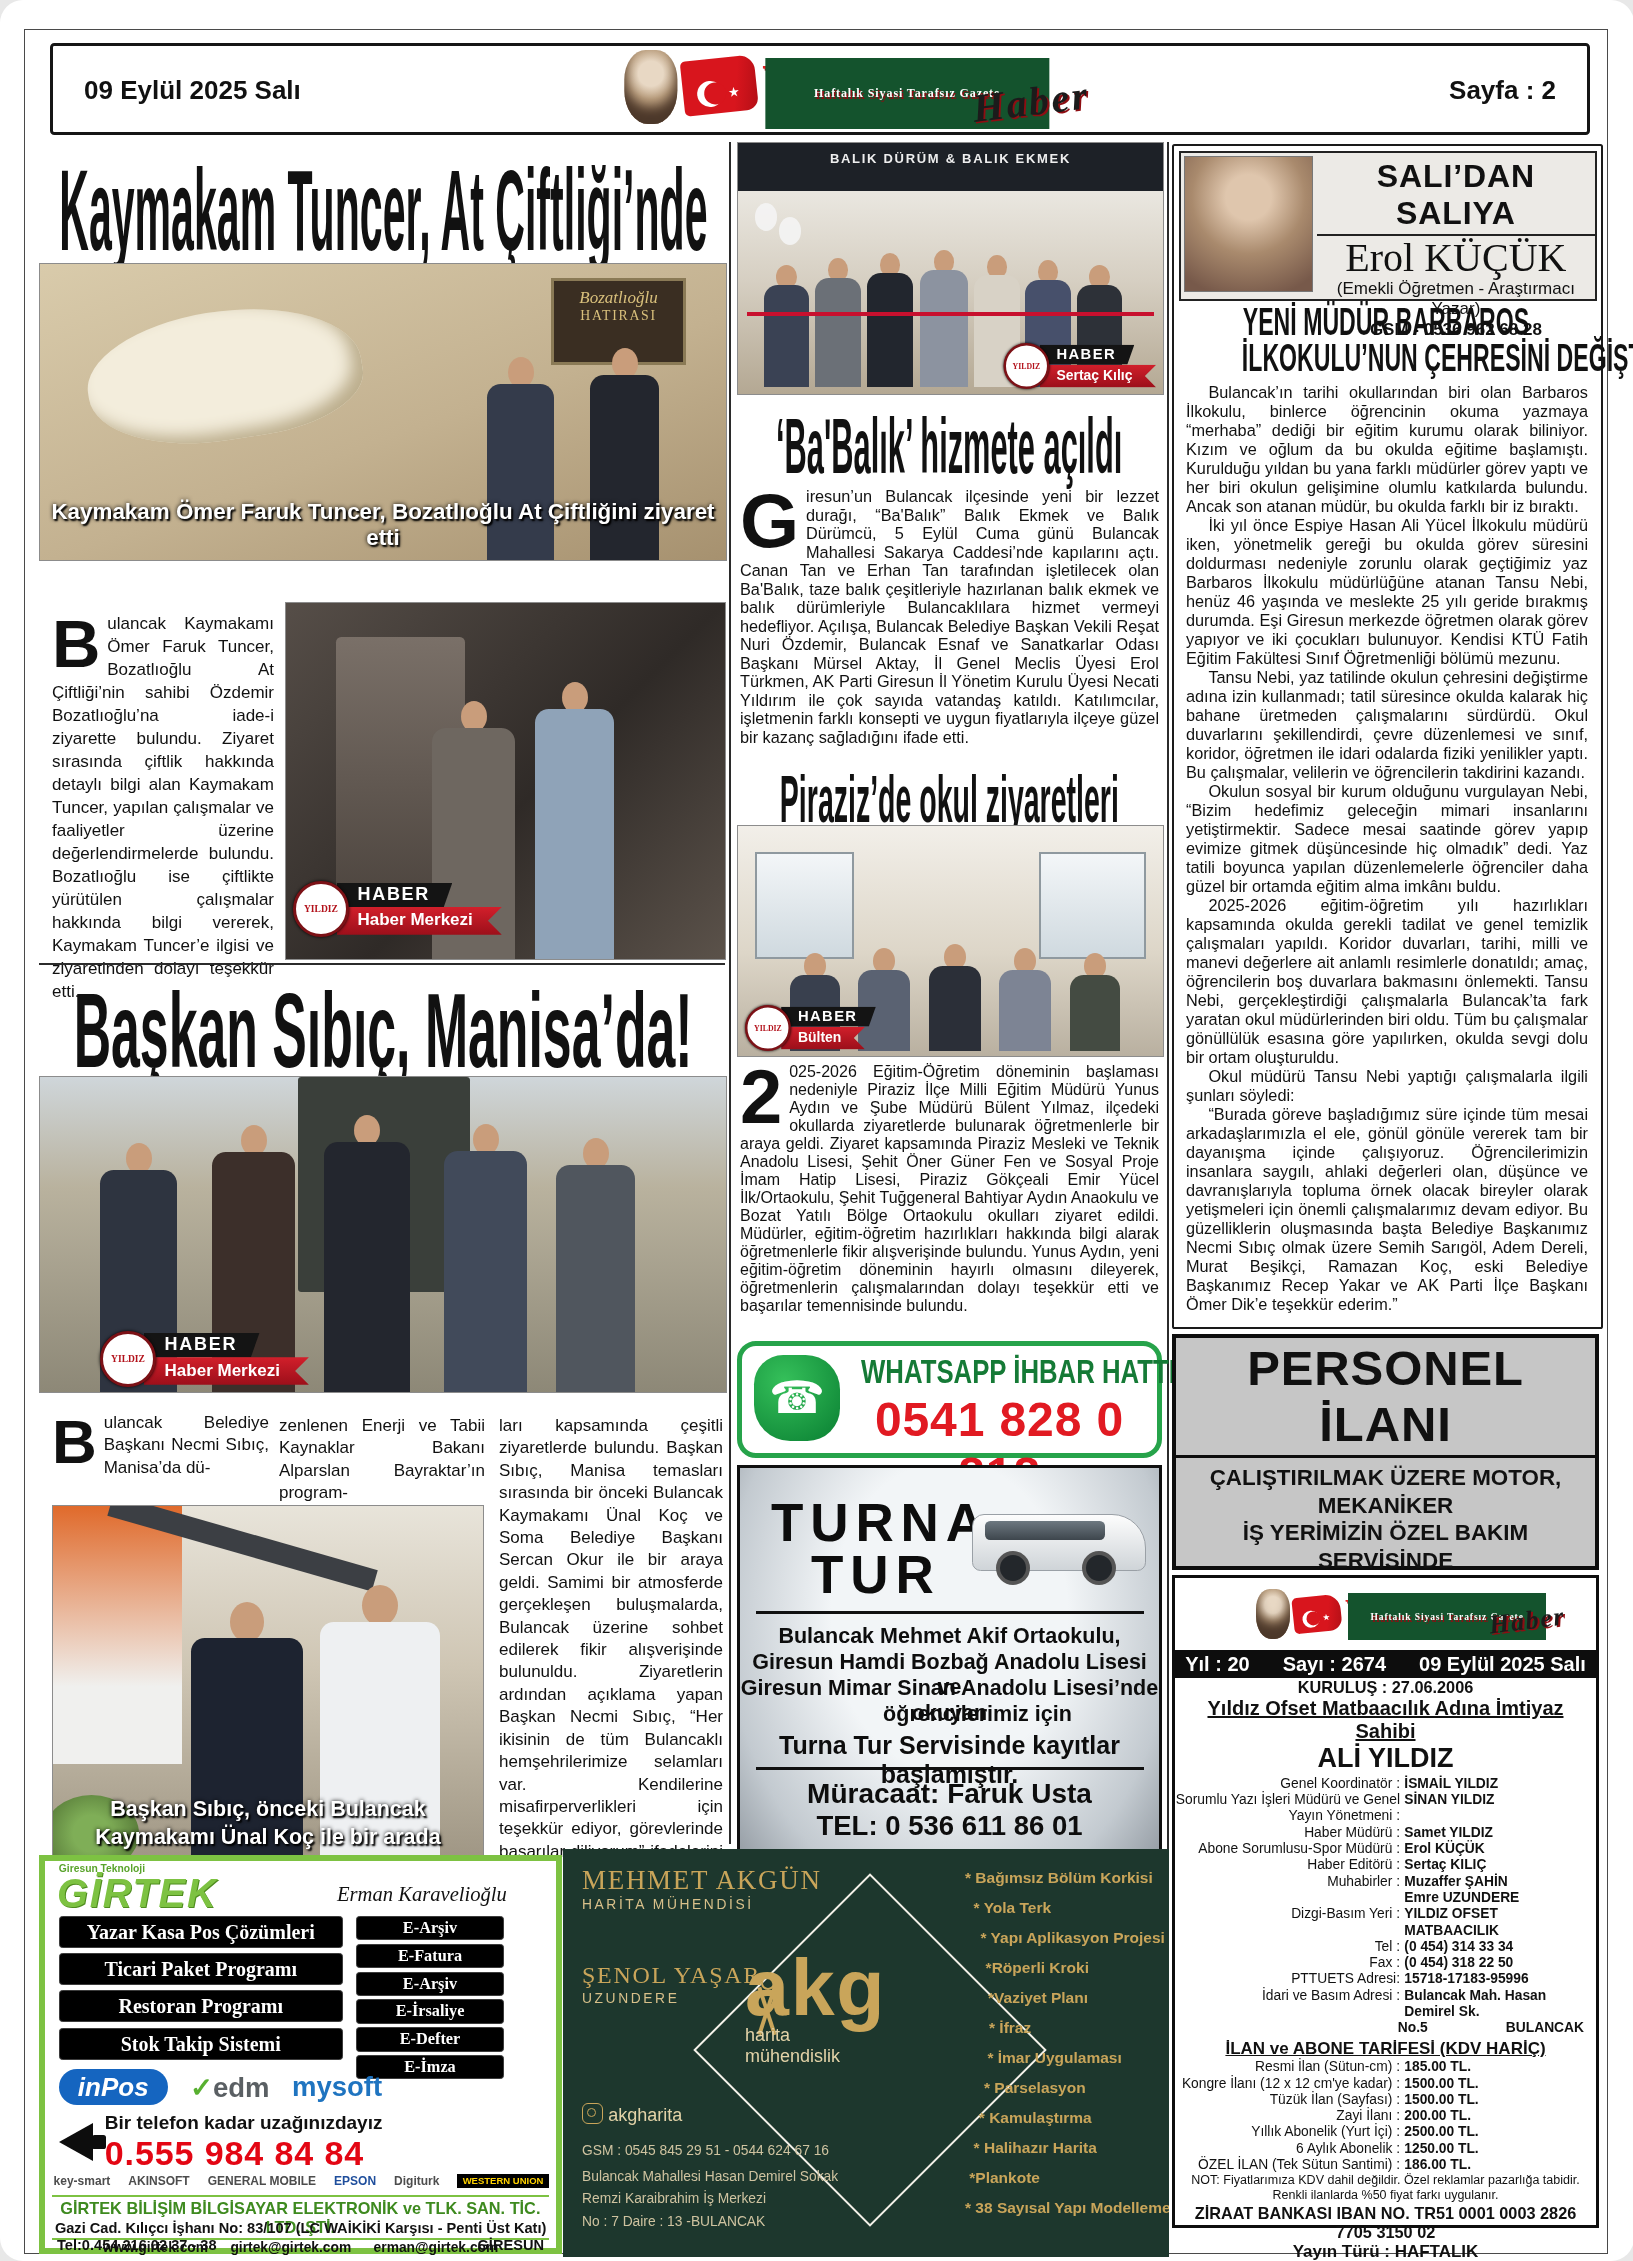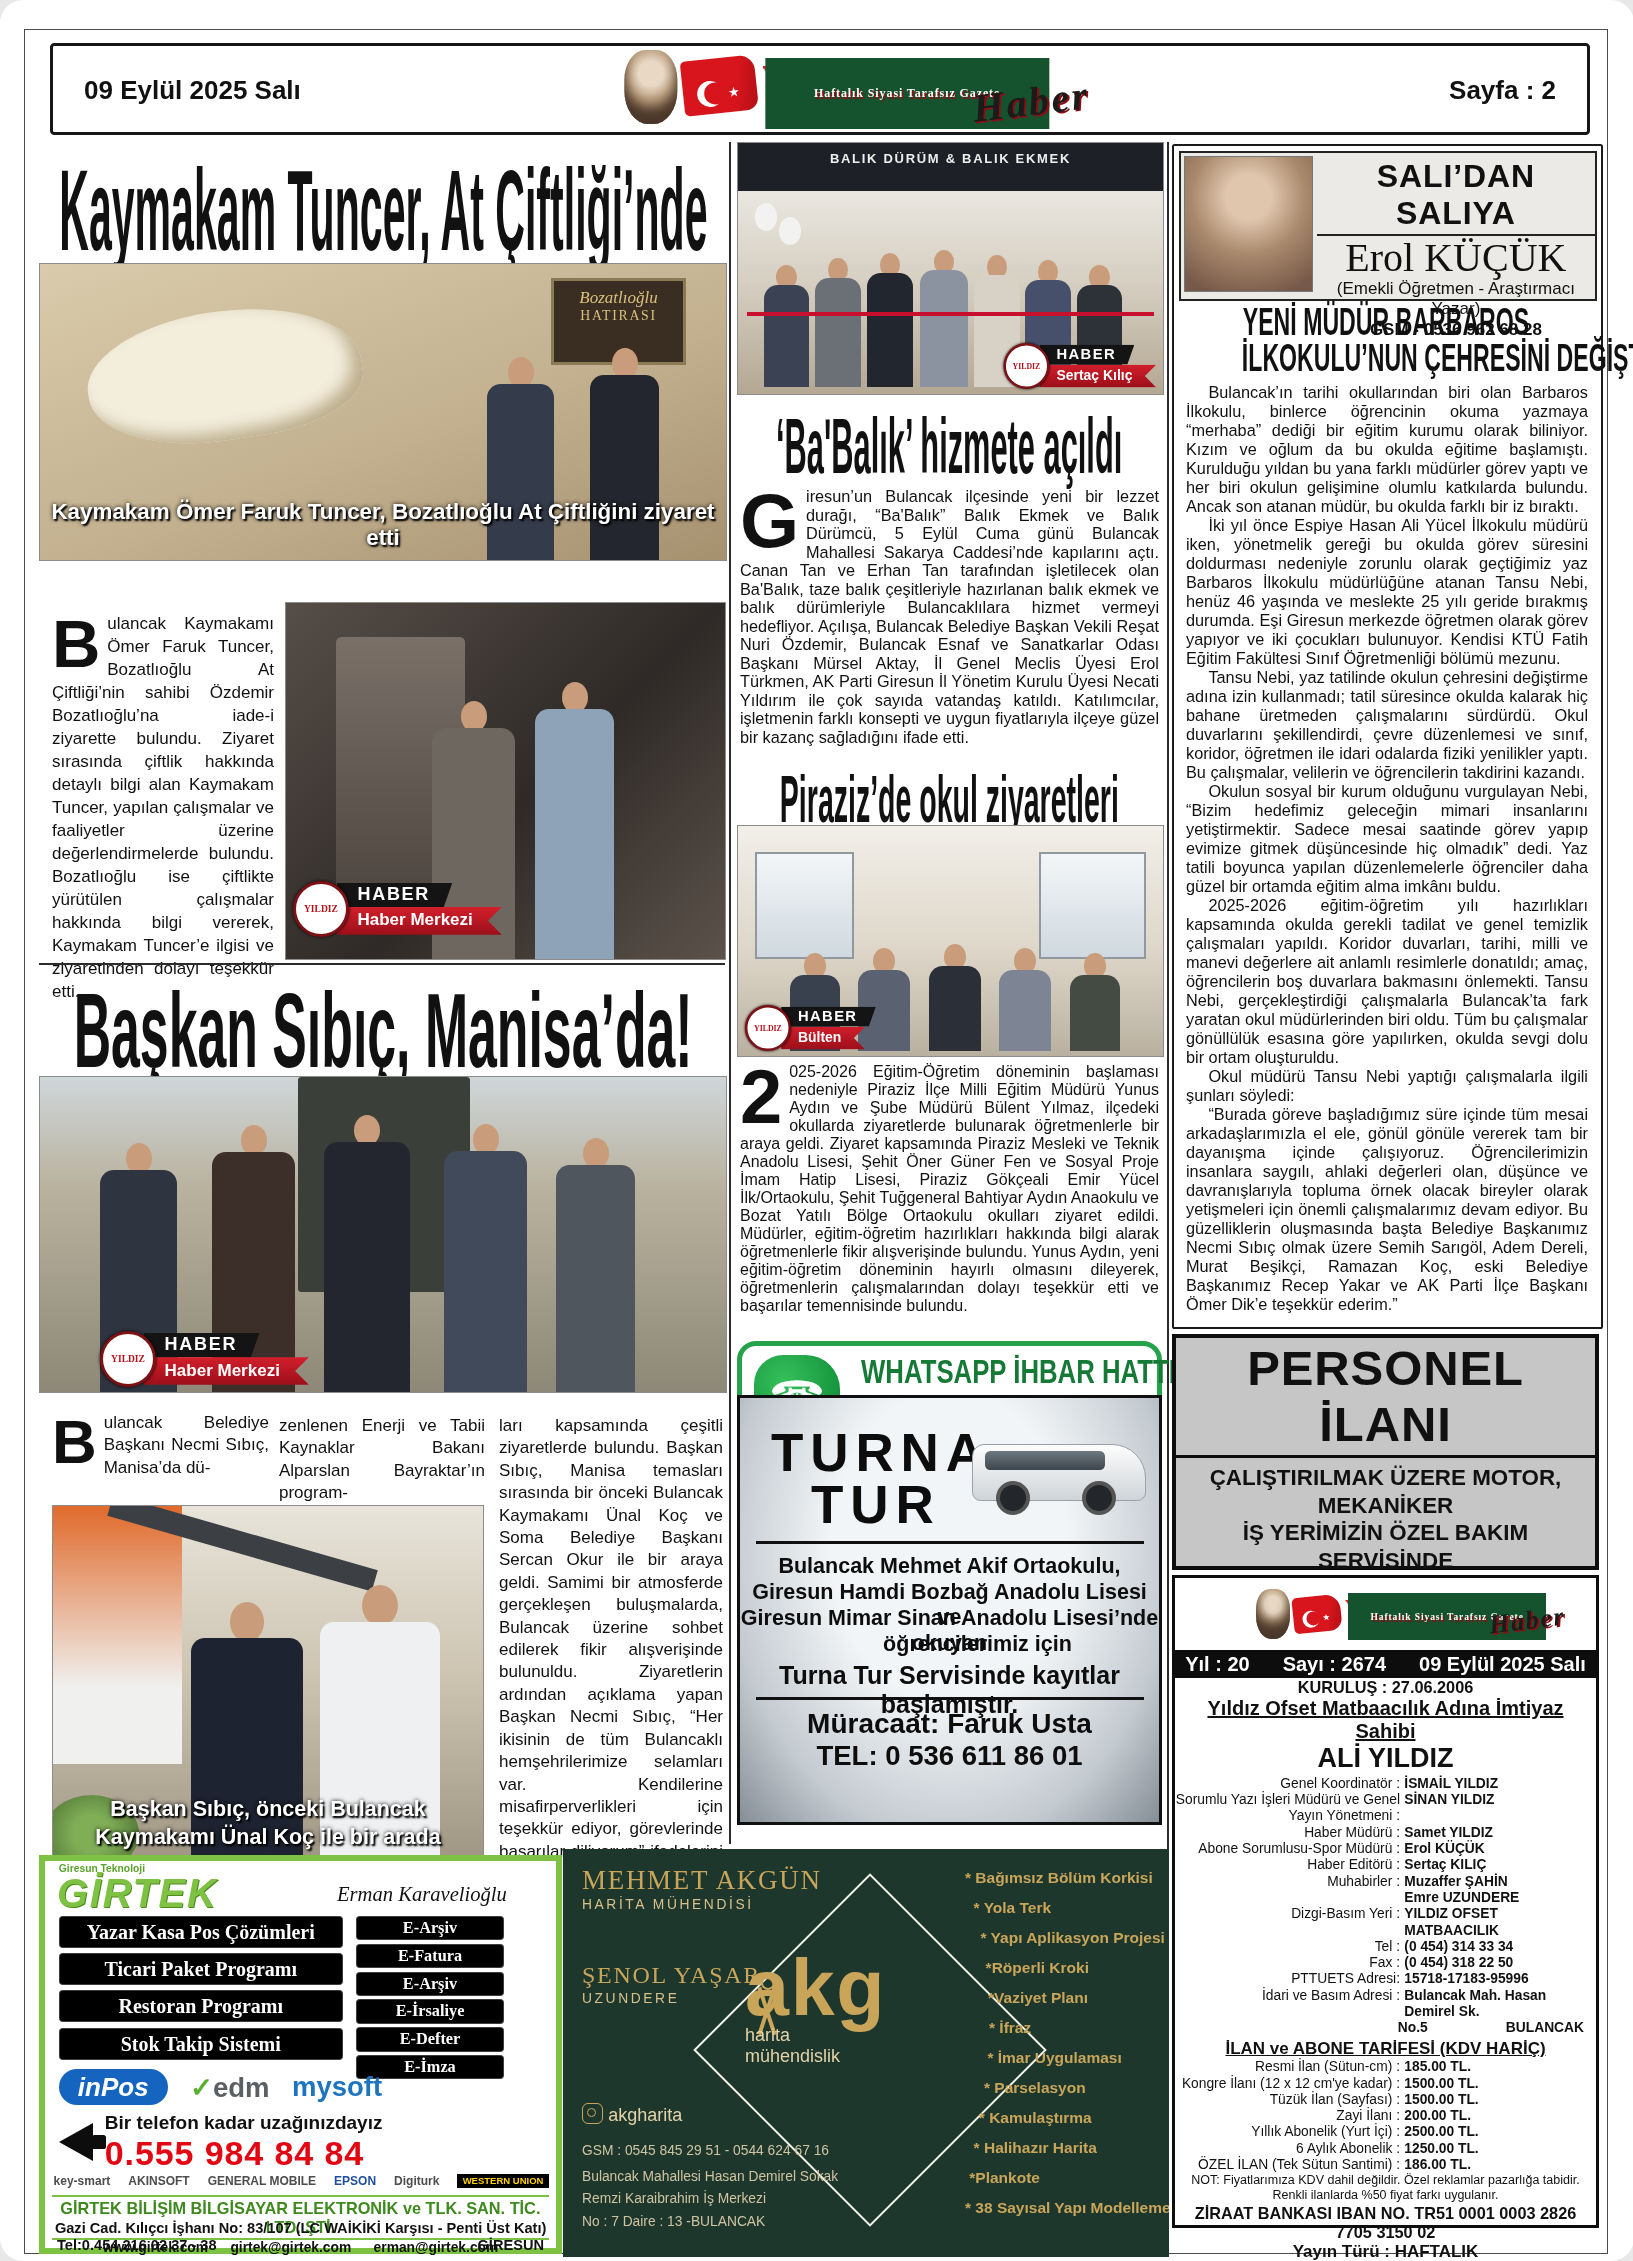--- a/index.html
+++ b/index.html
@@ -82,21 +82,21 @@
   .kiban{font-size:16.3px;font-weight:bold;text-align:center;margin-top:1.7px;}
   .kyayin{font-size:17px;font-weight:bold;text-align:center;}
   .kblack{background:#0d0d0d;color:#fff;font-weight:bold;text-align:center;}
   
   .wa{position:absolute;left:737px;top:1341px;width:425px;height:117px;border:5.2px solid #26a34a;border-radius:19px;background:#fff;box-sizing:border-box;}
   .wa-logo{position:absolute;left:12px;top:8.6px;width:86px;height:86px;border-radius:34% 40% 38% 42%;background:radial-gradient(circle at 35% 30%,#35c05a,#128c3a 80%);display:flex;align-items:center;justify-content:center;}
   .wa-logo span{color:#fff;font-size:45px;}
   .wa-title{position:absolute;left:107px;top:6.9px;width:301px;text-align:center;font-weight:bold;font-size:28px;color:#157a36;transform:scale(.92,1.2);transform-origin:center top;white-space:nowrap;}
   .wa-phone{position:absolute;left:107px;top:46px;width:301px;text-align:center;font-weight:bold;font-size:48px;color:#e11a22;letter-spacing:0.9px;}
   
-  .turna{position:absolute;left:737px;top:1395px;width:425px;height:430px;border:3.4px solid #101010;box-sizing:border-box;background:radial-gradient(ellipse at 50% 35%,#f2f5f7 0 40%,#c3cad0 75%,#868e96 100%);}
+  .turna{position:absolute;left:737px;top:1465px;width:425px;height:430px;border:3.4px solid #101010;box-sizing:border-box;background:radial-gradient(ellipse at 50% 35%,#f2f5f7 0 40%,#c3cad0 75%,#868e96 100%);}
   .t-name{position:absolute;left:31px;top:29px;font-weight:bold;font-size:53px;line-height:52px;letter-spacing:6.9px;color:#0d0d0d;}
   .van{position:absolute;right:15.5px;top:36px;width:172px;height:83px;}
   .van .vbody{position:absolute;left:0;top:10.3px;width:172px;height:55px;background:linear-gradient(180deg,#fdfdfd,#cfd4d8);border-radius:12px 34px 8.6px 8.6px;border:1.7px solid #9aa0a6;}
   .van .vwin{position:absolute;left:13.8px;top:17px;width:120px;height:19px;background:linear-gradient(180deg,#6d7880,#3e464d);border-radius:5.2px;}
   .van .w1,.van .w2{position:absolute;bottom:1.7px;width:26px;height:26px;border-radius:50%;background:#23272b;border:4.3px solid #555;}
   .van .w1{left:24px;} .van .w2{right:27.5px;}
   .t-div{position:absolute;left:15.5px;right:15.5px;height:3.4px;background:#101010;}
   .t-line{position:absolute;left:0;width:100%;text-align:center;font-weight:bold;font-size:21.5px;color:#0d0d0d;}
   .t-big{position:absolute;left:0;width:100%;text-align:center;font-weight:bold;font-size:25px;color:#0d0d0d;}
   

